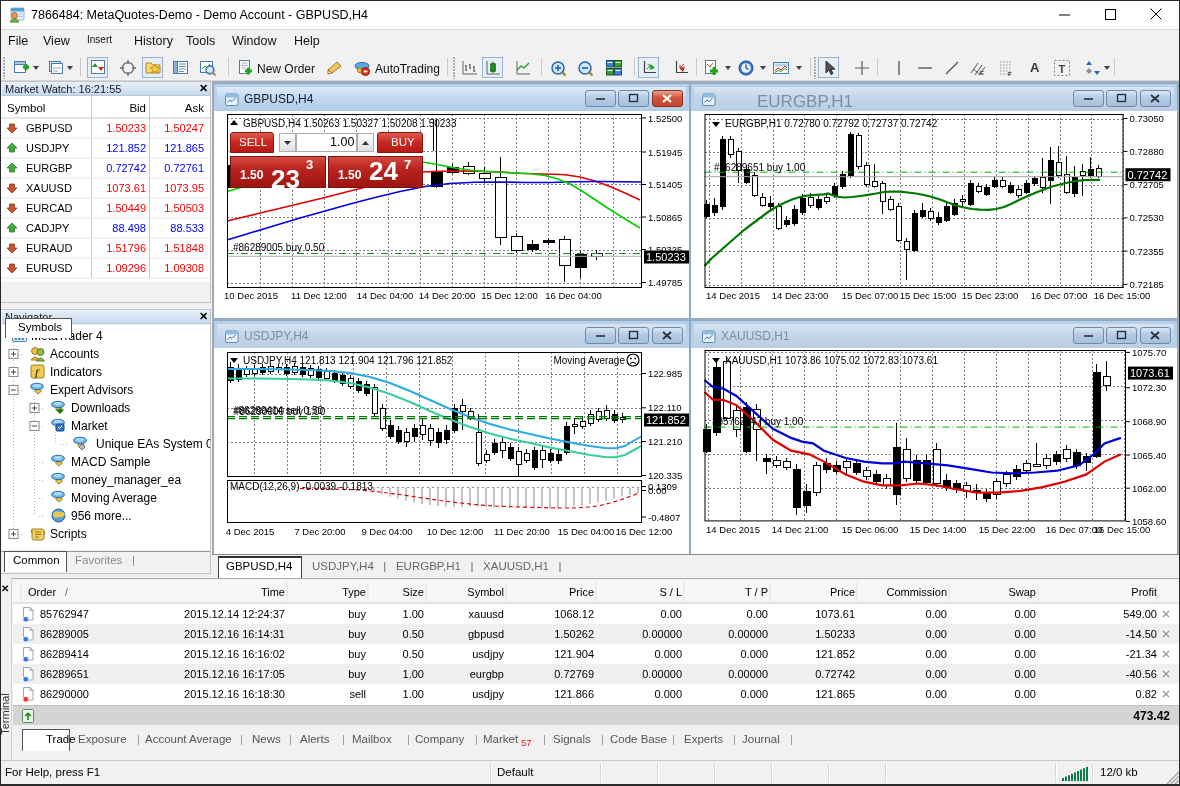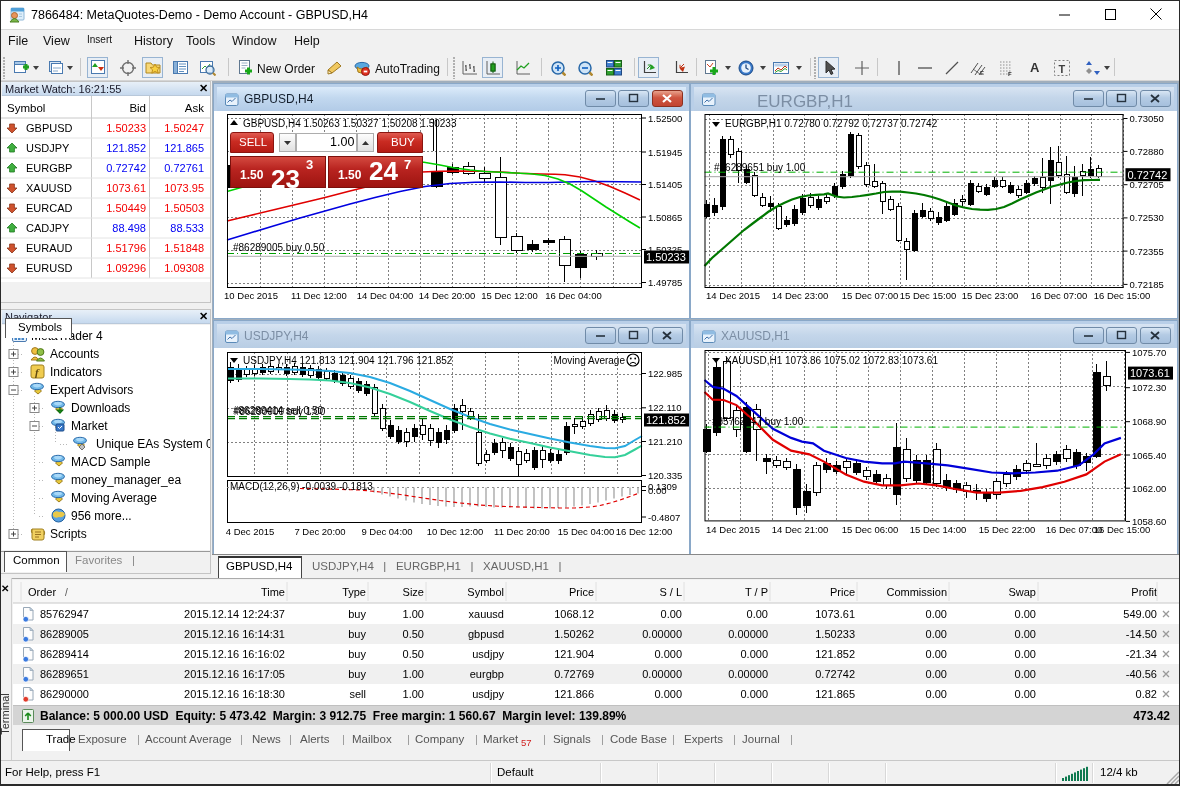--- a/index.html
+++ b/index.html
@@ -1245,21 +1245,20 @@
     <text x="934" y="118" font-size="11" fill="#000" text-anchor="end">0.00</text>
     <text x="1023" y="118" font-size="11" fill="#000" text-anchor="end">0.00</text>
     <text x="1144" y="118" font-size="11" fill="#000" text-anchor="end">0.82</text>
     <path d="M1150,111 l6,6 M1156,111 l-6,6" stroke="#999" stroke-width="1.3"></path>
   </svg>
 <div class="abs" style="left:13px;top:705px;width:1167px;height:20px;background:#d4d4d4;border-top:1px solid #c0c0c0;">
 <svg width="12" height="14" style="left:9px;top:3px;">
       <rect x="0.5" y="0.5" width="11" height="13" rx="1" fill="#eaf4ea" stroke="#5a8a5a"></rect>
       <path d="M6,11 V4 M6,4 l-2.8,3 M6,4 l2.8,3" stroke="#1a8a1a" stroke-width="1.6" fill="none"></path>
     </svg>
-<span class="abs" style="left:27px;top:3px;font-size:12px;font-weight:bold;color:#000;">Balance: 5 000.00 USD&nbsp; Equity: 5 473.42&nbsp; Margin: 3 912.75&nbsp; Free margin: 1 560.67&nbsp; Margin level: 139.89%</span>
 <span class="abs" style="left:1117px;top:3px;width:40px;text-align:right;font-size:12px;font-weight:bold;color:#000;">473.42</span>
 </div>
 <div class="abs" style="left:0;top:729px;width:1180px;height:26px;font-size:11.5px;">
     <div class="abs" style="left:22px;top:0px;width:48px;height:22px;background:#fff;border:1px solid #555;border-bottom:none;z-index:2;"></div>
     <span class="abs" style="left:30px;top:4px;color:#000;z-index:3;margin-left:16px;">Trade</span>
     <span class="abs" style="left:78px;top:4px;color:#555;">Exposure</span>
     <span class="abs" style="left:145px;top:4px;color:#555;">Account Average</span>
     <span class="abs" style="left:252px;top:4px;color:#555;">News</span>
     <span class="abs" style="left:300px;top:4px;color:#555;">Alerts</span>
     <span class="abs" style="left:352px;top:4px;color:#555;">Mailbox</span>
@@ -1280,21 +1279,21 @@
     <span class="abs" style="left:601px;top:4px;color:#999;">|</span>
     <span class="abs" style="left:672px;top:4px;color:#999;">|</span>
     <span class="abs" style="left:733px;top:4px;color:#999;">|</span>
     <span class="abs" style="left:790px;top:4px;color:#999;">|</span>
   </div>
 <div class="abs" style="left:0;top:81px;width:1px;height:679px;background:#707070;"></div>
 <div class="abs" style="left:1179px;top:81px;width:1px;height:679px;background:#707070;"></div>
 <div class="abs" style="left:0;top:760px;width:1180px;height:26px;background:#f1f1f1;border-top:1px solid #c8c8c8;">
 <span class="abs" style="left:5px;top:5px;font-size:11.5px;color:#000;">For Help, press F1</span>
 <span class="abs" style="left:497px;top:5px;font-size:11.5px;color:#000;">Default</span>
-<span class="abs" style="left:1100px;top:5px;font-size:11.5px;color:#000;">12/4 kb</span>
+<span class="abs" style="left:1100px;top:5px;font-size:11.5px;color:#000;">12/0 kb</span>
 </div>
 <div class="abs" style="left:490px;top:763px;width:1px;height:20px;background:#d8d8d8;"></div>
 <div class="abs" style="left:491px;top:763px;width:1px;height:20px;background:#fff;"></div>
 <div class="abs" style="left:600px;top:763px;width:1px;height:20px;background:#d8d8d8;"></div>
 <div class="abs" style="left:601px;top:763px;width:1px;height:20px;background:#fff;"></div>
 <div class="abs" style="left:657px;top:763px;width:1px;height:20px;background:#d8d8d8;"></div>
 <div class="abs" style="left:658px;top:763px;width:1px;height:20px;background:#fff;"></div>
 <div class="abs" style="left:714px;top:763px;width:1px;height:20px;background:#d8d8d8;"></div>
 <div class="abs" style="left:715px;top:763px;width:1px;height:20px;background:#fff;"></div>
 <div class="abs" style="left:771px;top:763px;width:1px;height:20px;background:#d8d8d8;"></div>

